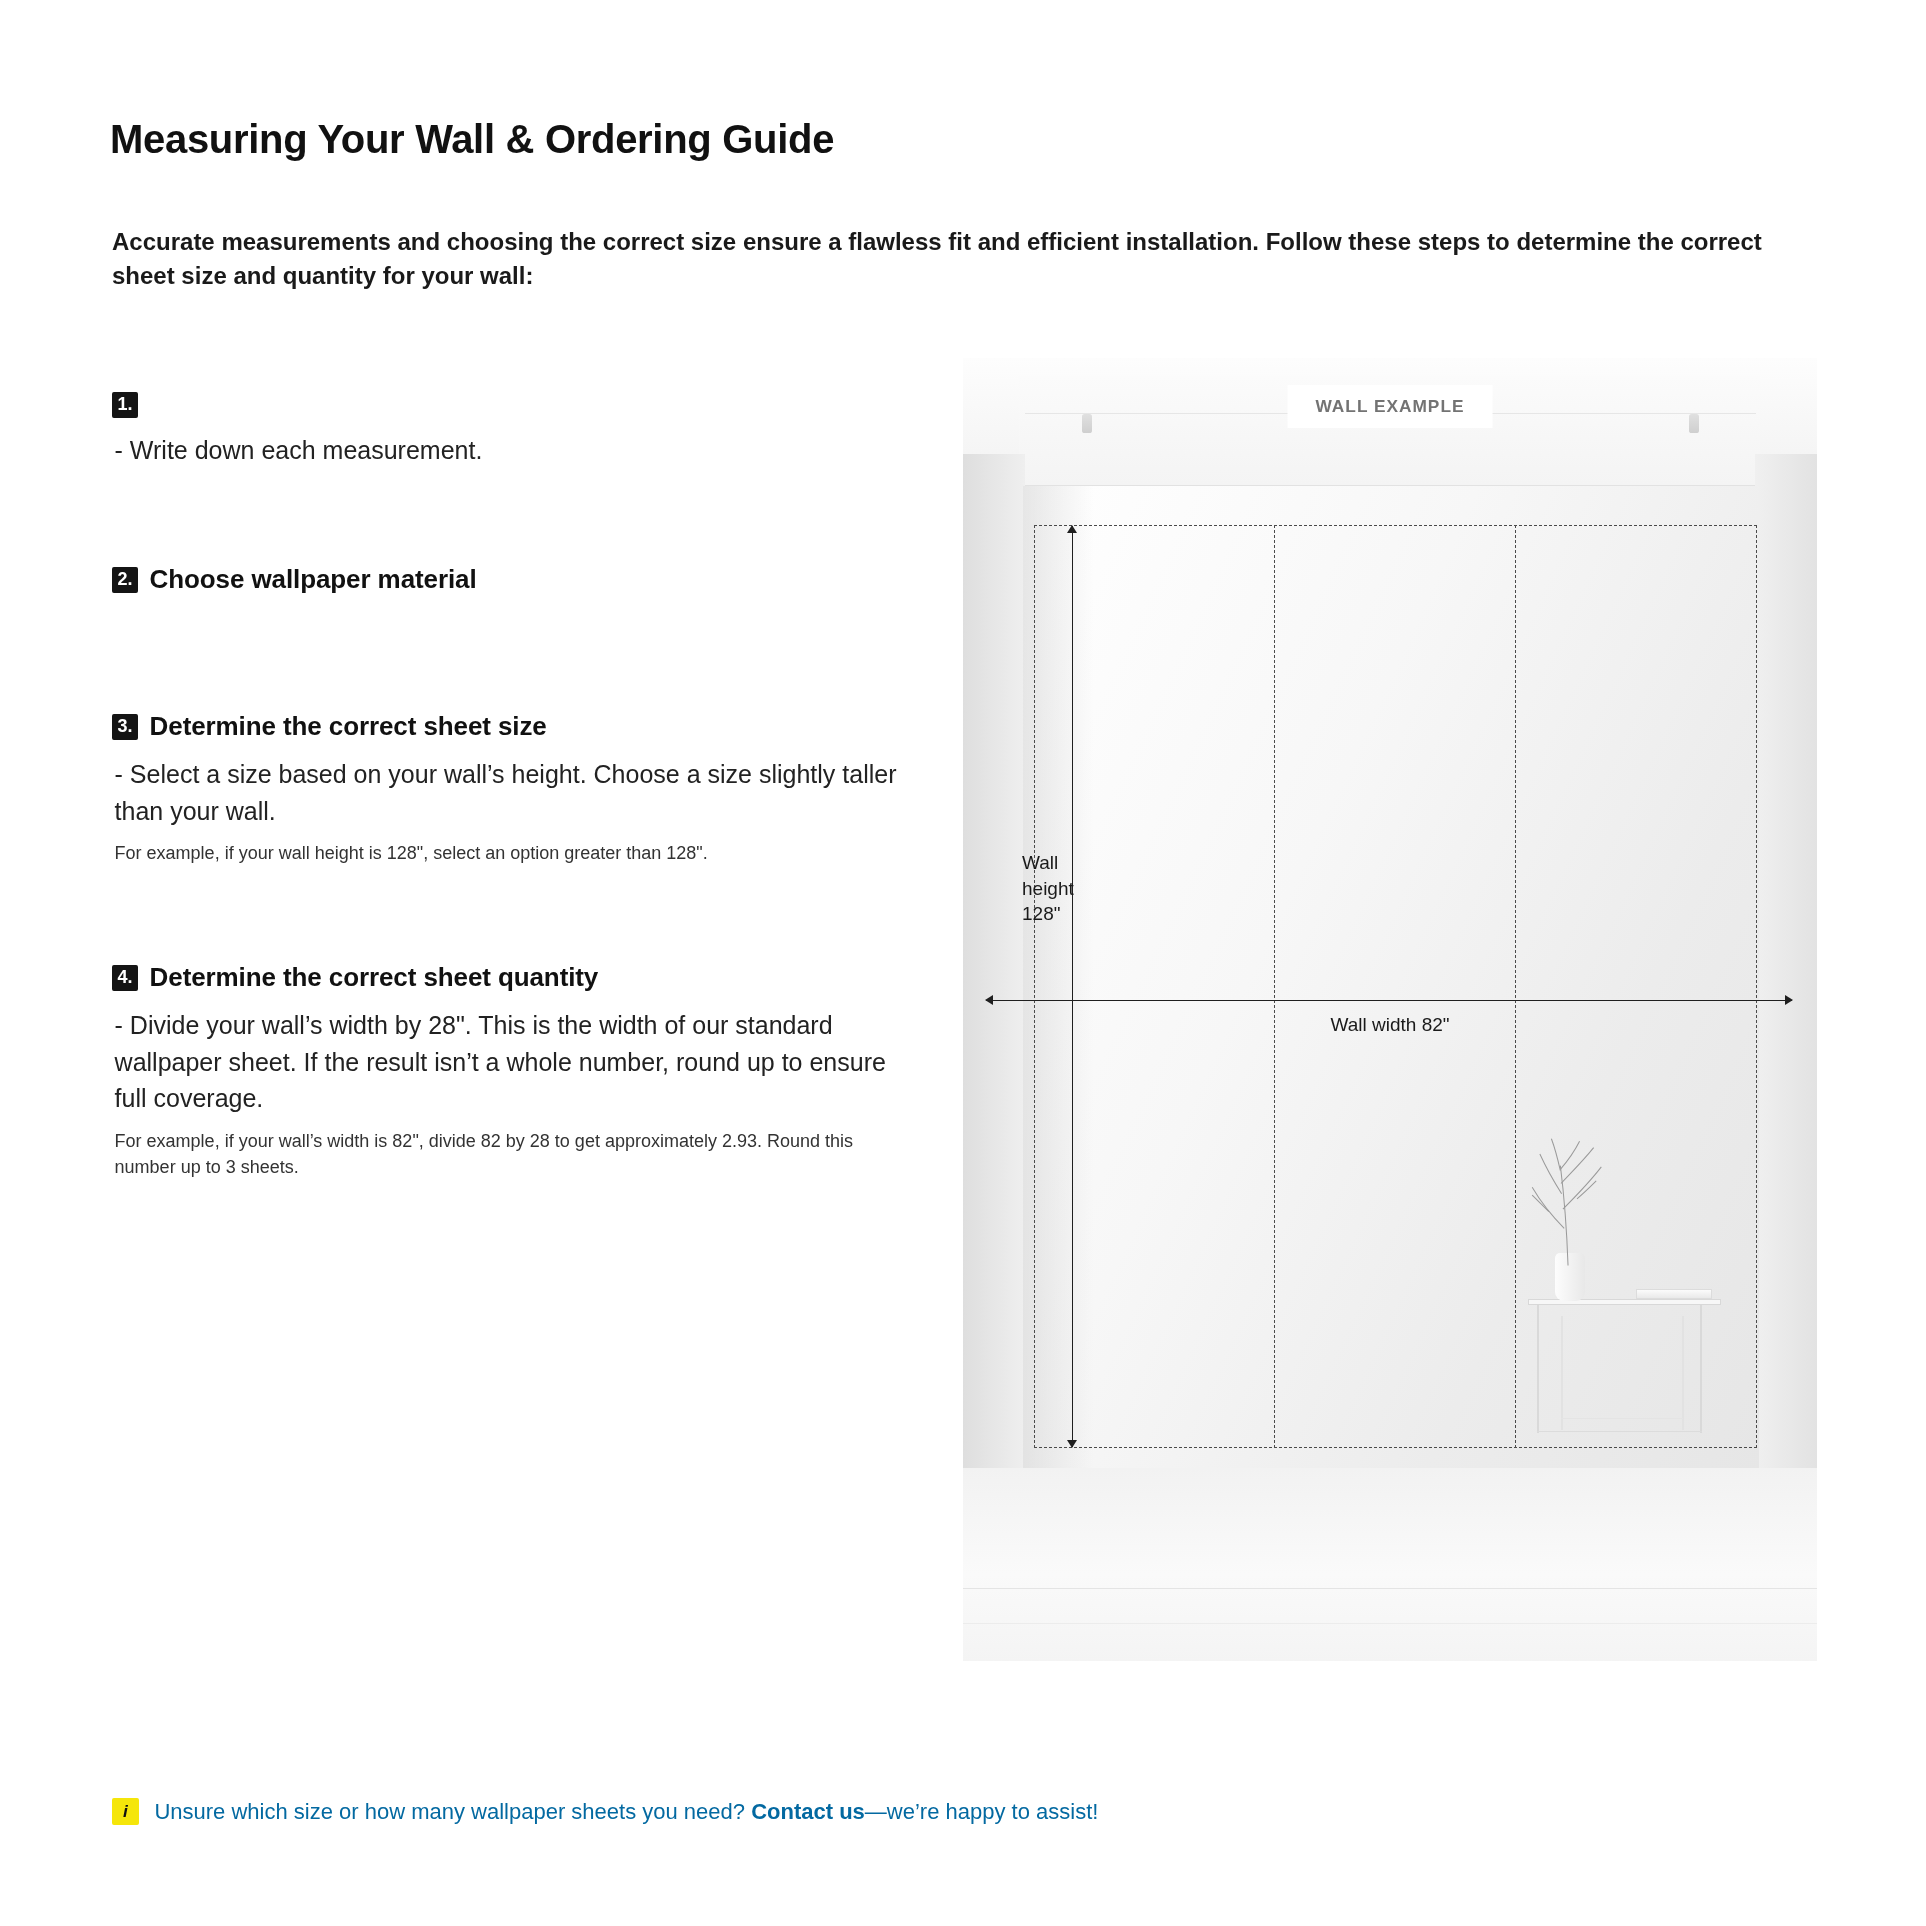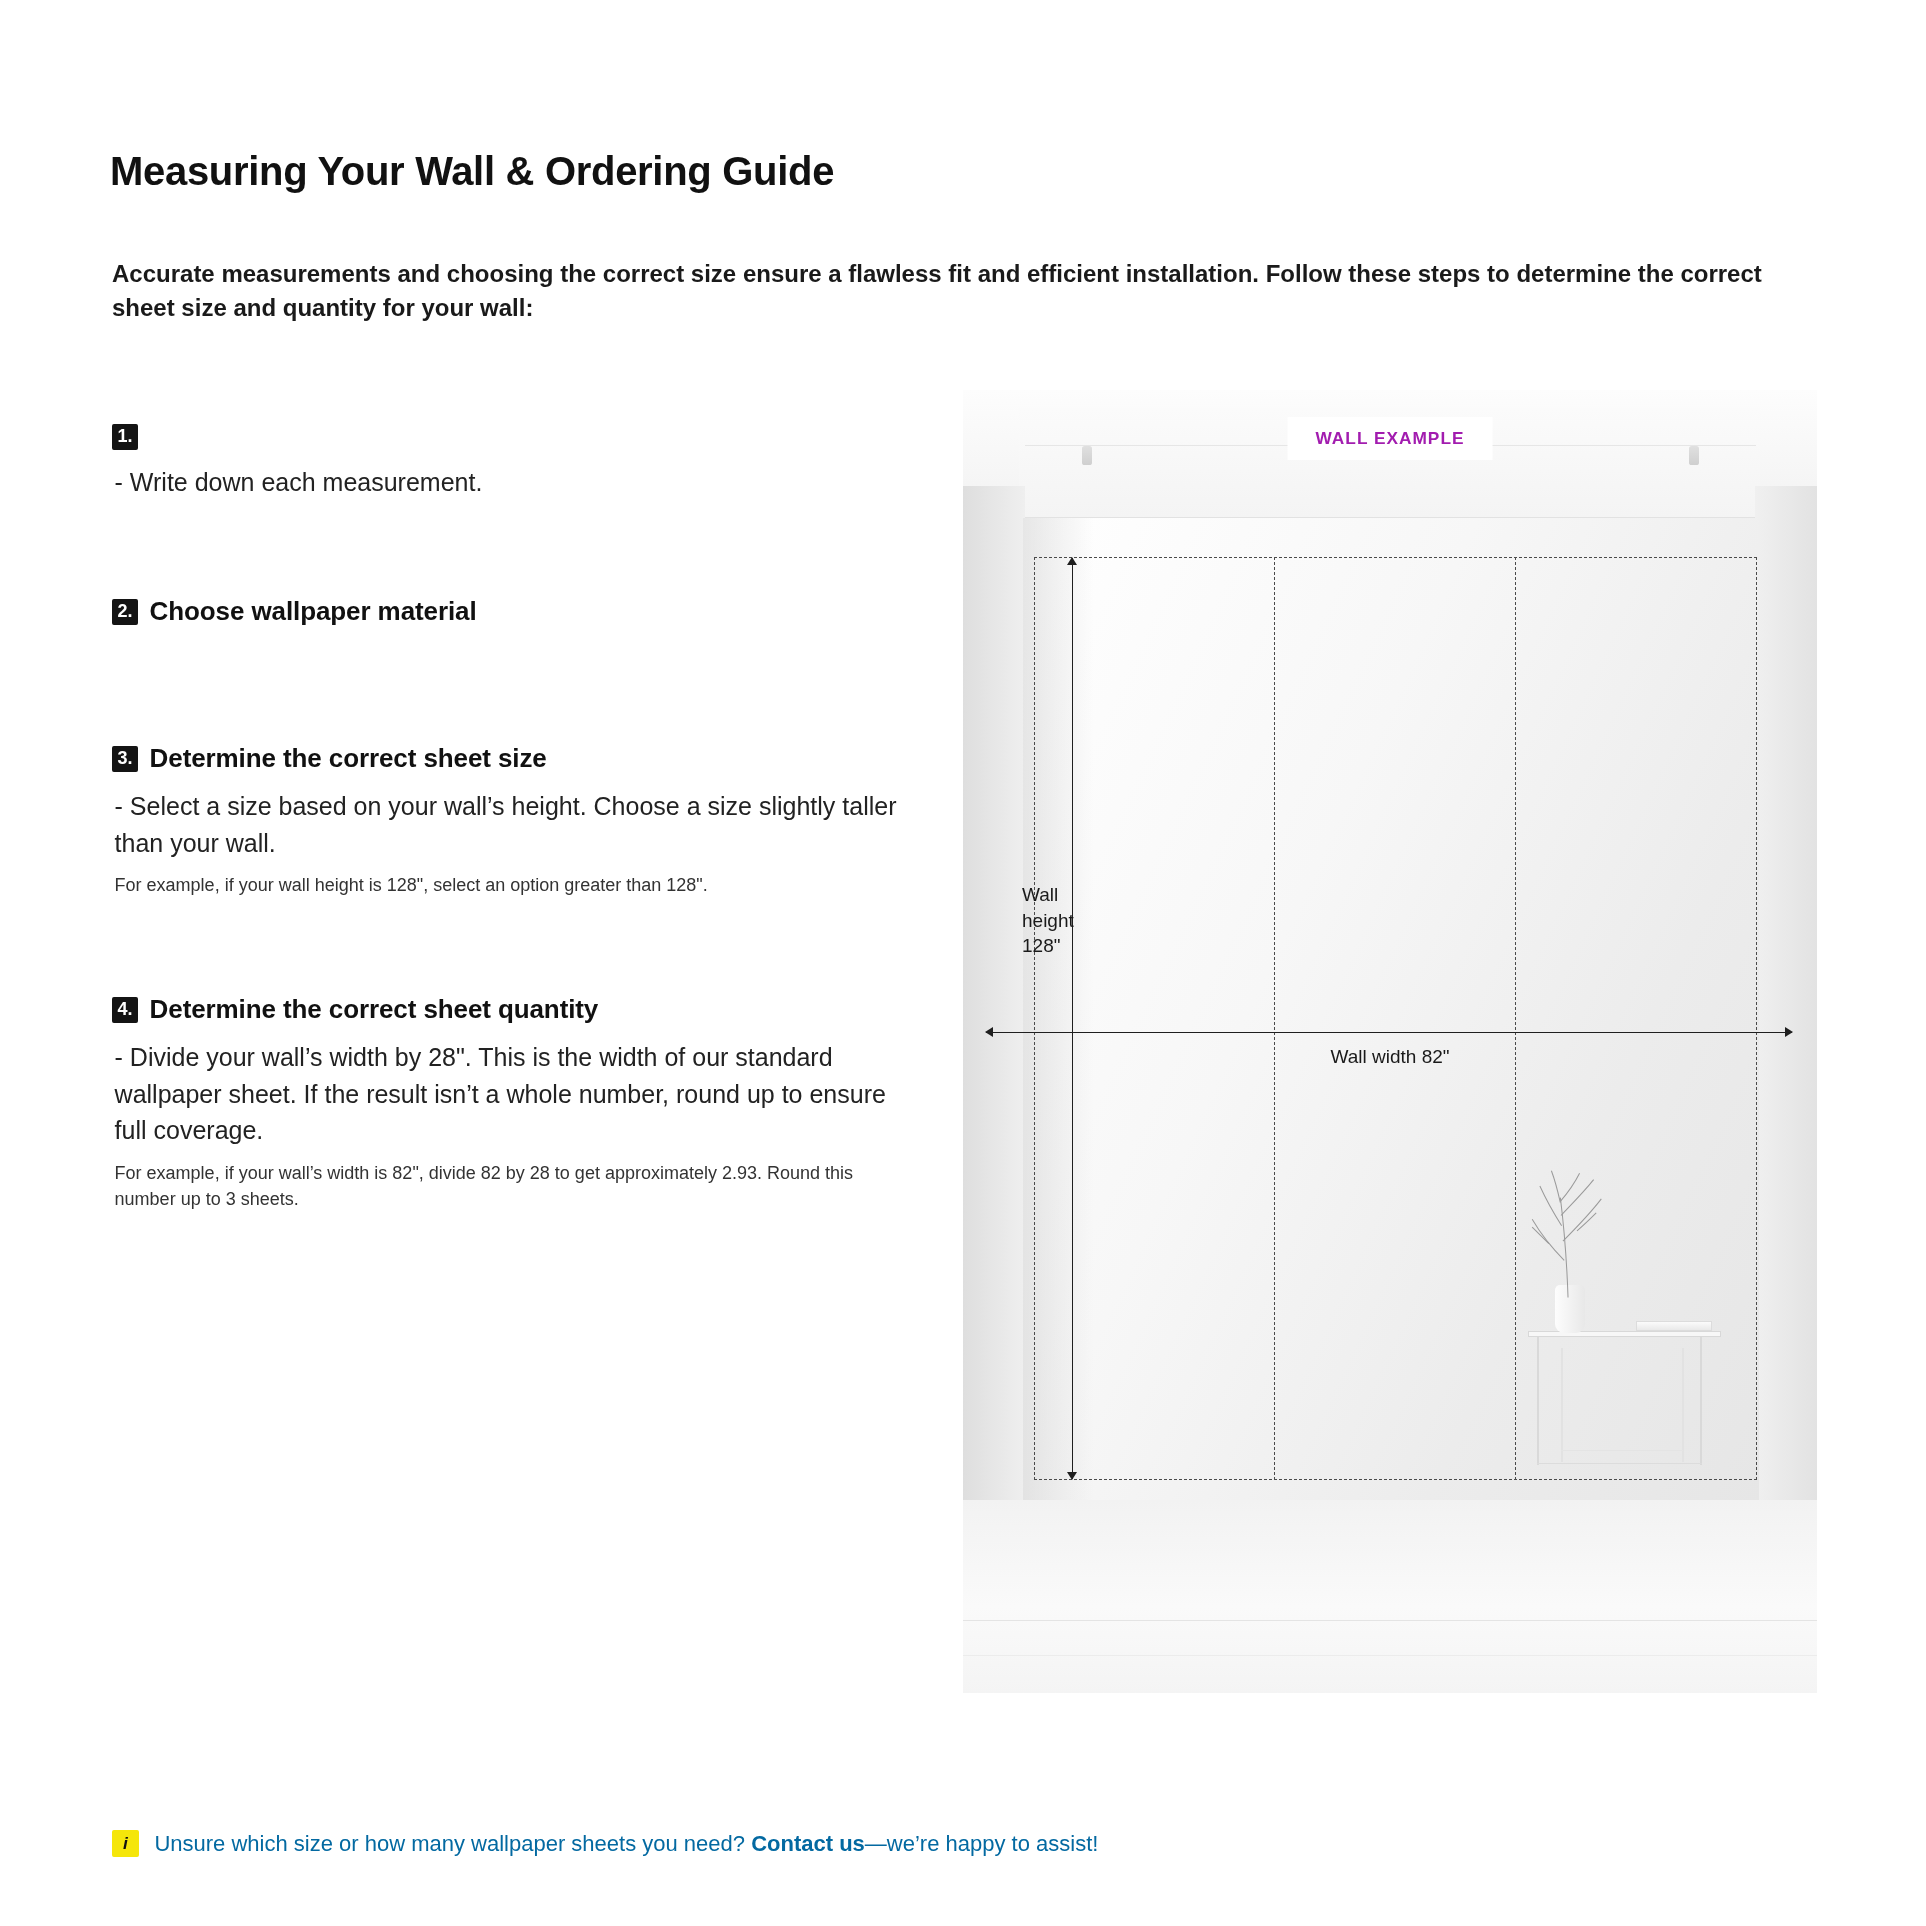--- a/index.html
+++ b/index.html
@@ -13,21 +13,20 @@
     font-family: "Liberation Sans", sans-serif;
     color: #1a1a1a;
     position: relative;
     overflow: hidden;
   }
   .page {
     position: absolute;
     left: 0; top: 0;
     width: 1926px;
     height: 1570px;
-    margin-top: 32px;
   }
 
   
   .title {
     position: absolute;
     left: 110px;
     top: 90px;
     font-size: 40px;
     font-weight: 700;
     letter-spacing: -0.3px;
@@ -207,21 +206,21 @@
     background: #ececec;
   }
 
   
   .wall-label {
     position: absolute;
     left: 50%;
     top: 27px;
     transform: translateX(-50%);
     background: #ffffff;
-    color: #a21caf;
+    color: #737373;
     font-size: 17.3px;
     font-weight: 700;
     letter-spacing: 1px;
     padding: 11px 28px;
     white-space: nowrap;
   }
 
   
   .dash-rect {
     position: absolute;

